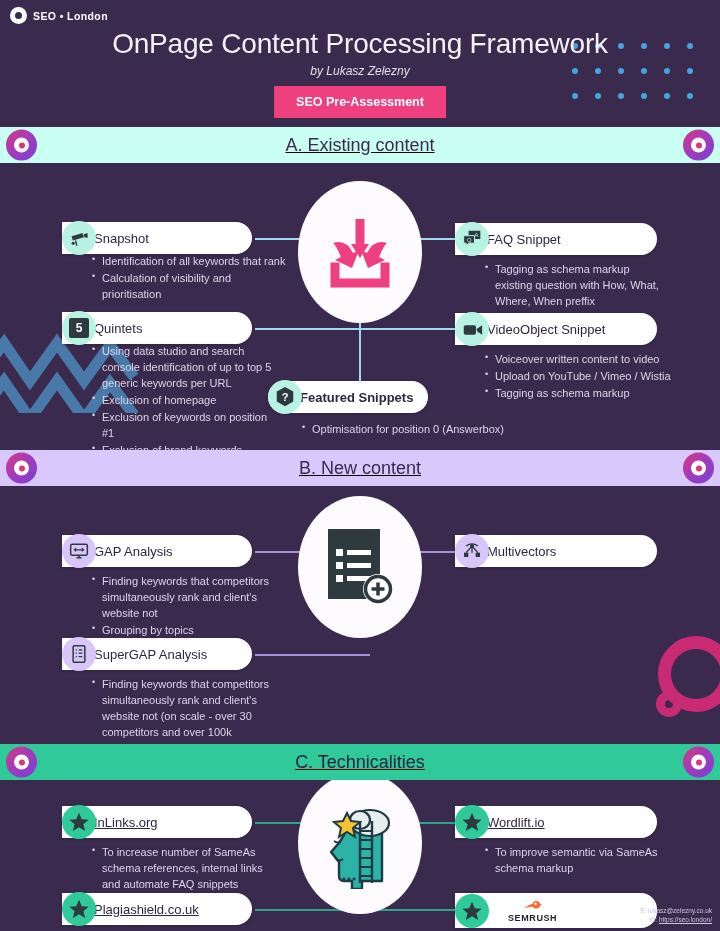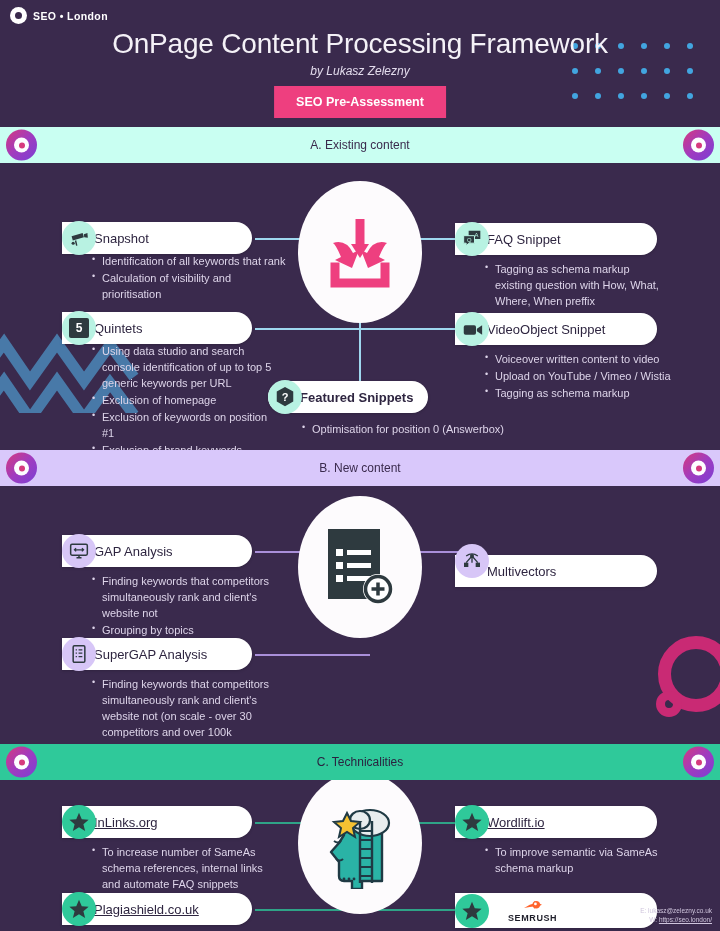--- a/index.html
+++ b/index.html
@@ -7,20 +7,21 @@
     width: 720px; height: 931px;
     background: #3a2a4d;
     font-family: "Liberation Sans", sans-serif;
     overflow: hidden;
   }
   .page {
     position: relative;
     width: 720px; height: 931px;
     background: #b91c1c;
     overflow: hidden;
+    text-decoration: underline;
   }
 
   
   .header {
     position: relative;
     height: 127px;
     background: #3a2a4d;
     overflow: hidden;
   }
   .logo-row {
@@ -73,21 +74,21 @@
     z-index: 4;
   }
 
   
   .section-bar {
     position: relative;
     height: 36px;
     display: flex; align-items: center; justify-content: center;
   }
   .section-bar .title {
-    font-size: 12px; color: #3a2a4d; font-weight: 400;
+    font-size: 18px; color: #3a2a4d; font-weight: 400;
   }
   .bar-a { background: #c9fff2; }
   .bar-b { background: #d9c8fb; }
   .bar-c { background: #2fc99a; }
   .bar-c .title { color: #2b2240; }
   .bullseye {
     position: absolute; top: 50%; transform: translateY(-50%);
     width: 31px; height: 31px; border-radius: 50%;
     background: linear-gradient(135deg, #d63a7e 0%, #a03bbf 50%, #7b3fd4 100%);
     display: flex; align-items: center; justify-content: center;
@@ -434,21 +435,21 @@
     <div class="card" style="left:455px; top:49px;">
       <div class="badge badge-lilac">
         <svg width="20" height="20" viewBox="0 0 24 24">
           <path d="M12 6 L5 14 M12 6 L19 14 M12 6 L12 14" stroke="#2e3a3f" stroke-width="1.6" fill="none"></path>
           <path d="M5 6 Q12 1 19 6" stroke="#2e3a3f" stroke-width="1.6" fill="none"></path>
           <circle cx="12" cy="6" r="2.4" fill="#2e3a3f"></circle>
           <rect x="2.4" y="14" width="5.2" height="5.2" fill="#2e3a3f"></rect>
           <rect x="16.4" y="14" width="5.2" height="5.2" fill="#2e3a3f"></rect>
         </svg>
       </div>
-      <div class="pill" style="width:202px;margin-top:20px;">
+      <div class="pill" style="width:202px;">
         <span class="label">Multivectors</span>
       </div>
     </div>
   </div>
 
   <div class="section-bar bar-c">
     <span class="bullseye left"></span>
     <span class="title">C. Technicalities</span>
     <span class="bullseye right"></span>
   </div>

